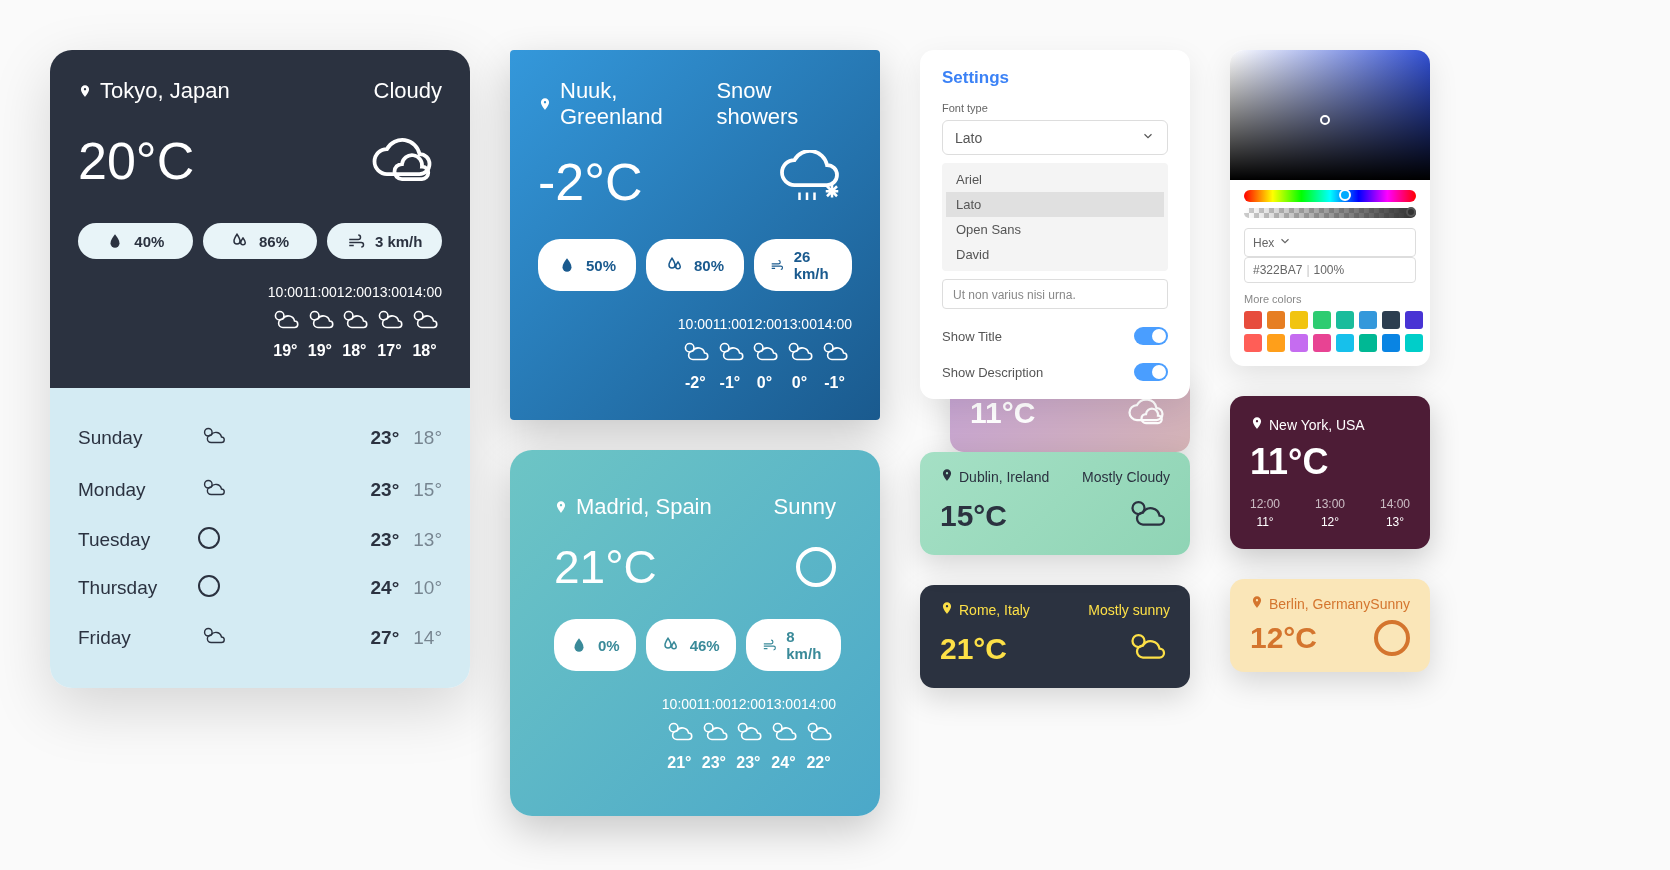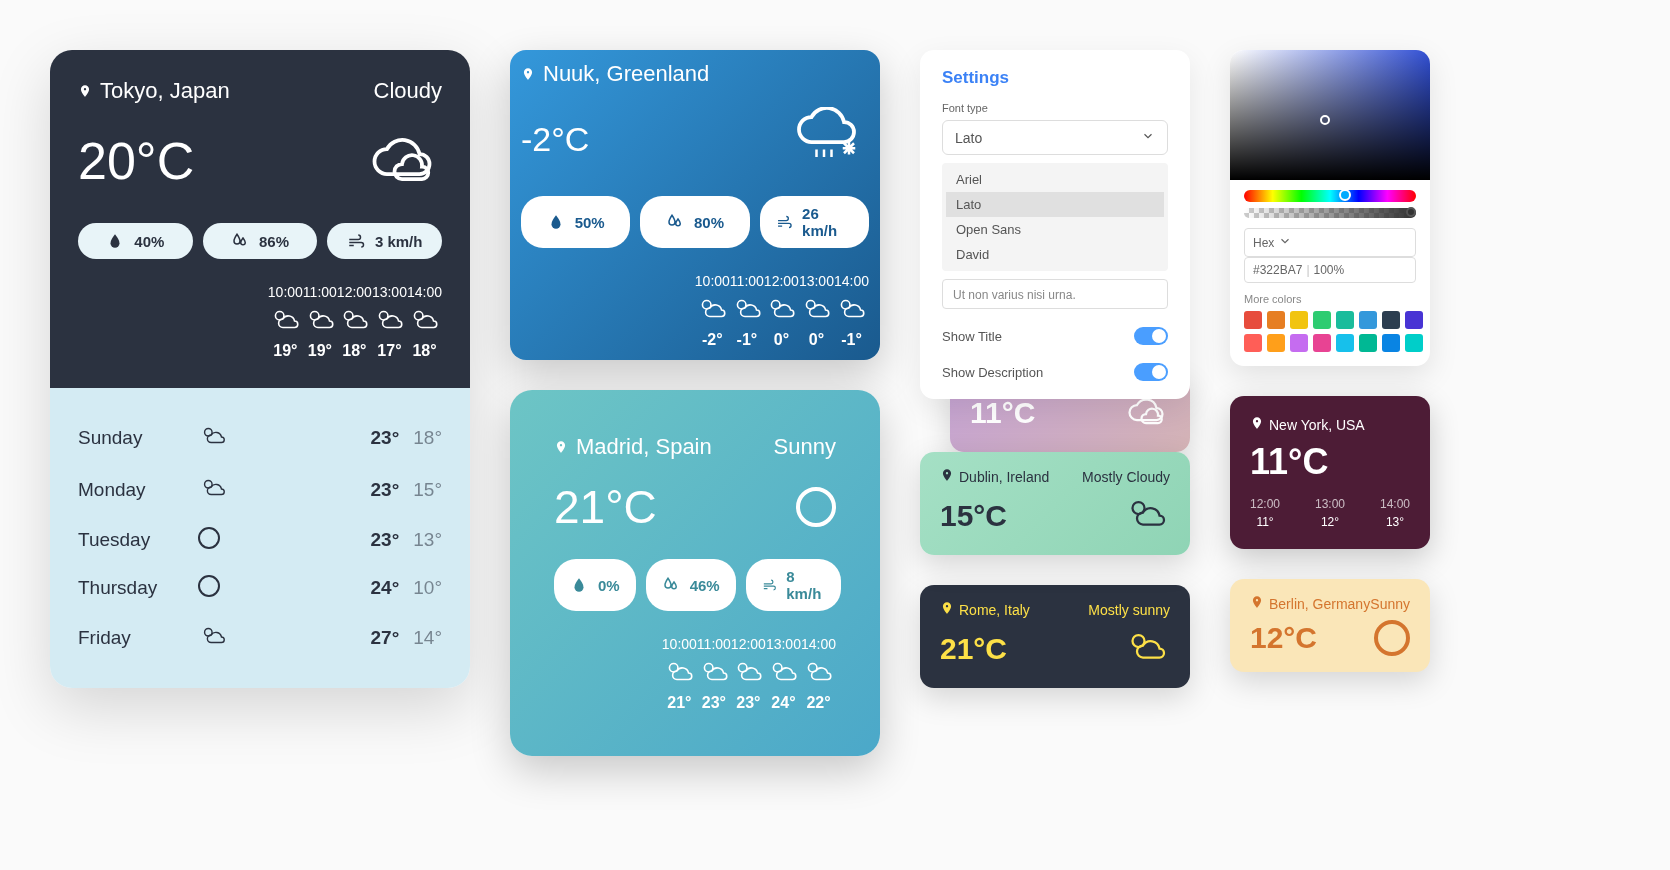--- a/index.html
+++ b/index.html
@@ -26,22 +26,22 @@
 .hour-temp { font-size: 16px; font-weight: 600; margin-top: 4px; }
 .tokyo-bot { background: #d4ebf3; padding: 24px 28px; }
 .day-row { display: flex; align-items: center; padding: 11px 0; color: #2b3240; }
 .day-name { font-size: 19px; width: 120px; }
 .day-ic svg { width: 30px; height: 26px; }
 .day-temps { margin-left: auto; display: flex; gap: 14px; font-size: 19px; }
 .day-hi { font-weight: 600; }
 .day-lo { opacity: .55; }
 
 
-.nuuk { background: linear-gradient(135deg, #3498db, #1a5a8e); border-radius: 16px; padding: 11px; color: #fff; box-shadow: 0 15px 40px rgba(0,0,0,.2); }
-.nuuk .big-temp { font-size: 34px; }
+.nuuk { background: linear-gradient(135deg, #3498db, #1a5a8e); border-radius: 4px; padding: 28px; color: #fff; box-shadow: 0 15px 40px rgba(0,0,0,.2); }
+.nuuk .big-temp { font-size: 52px; }
 .nuuk .pill { background: #fff; color: #1a5a8e; }
 .nuuk .hours { margin-top: 18px; }
 .nuuk .huge-icon svg { width: 80px; height: 60px; }
 
 
 .madrid { background: linear-gradient(135deg, #6dc5c5, #4ba8c9); border-radius: 22px; padding: 44px; color: #fff; box-shadow: 0 15px 40px rgba(0,0,0,.2); }
 .madrid .big-temp { font-size: 46px; }
 .madrid .pill { background: #fff; color: #3a8a99; }
 .madrid .hours { margin-top: 18px; }
 
@@ -265,20 +265,21 @@
 
 <div class="col">
 <div class="nuuk">
  <div class="loc-row">
   <div class="loc">
             <span class="pin"><svg>
                 <use href="#pin"></use>
               </svg></span>
             <span>Nuuk, Greenland</span>
           </div>
+  <div class="cond-label">Snow showers</div>
  </div>
  <div class="temp-row">
   <div class="big-temp">-2°C</div>
   <div class="huge-icon"><svg>
               <use href="#snow"></use>
             </svg></div>
  </div>
  <div class="pills">
   <div class="pill">
             <svg>

